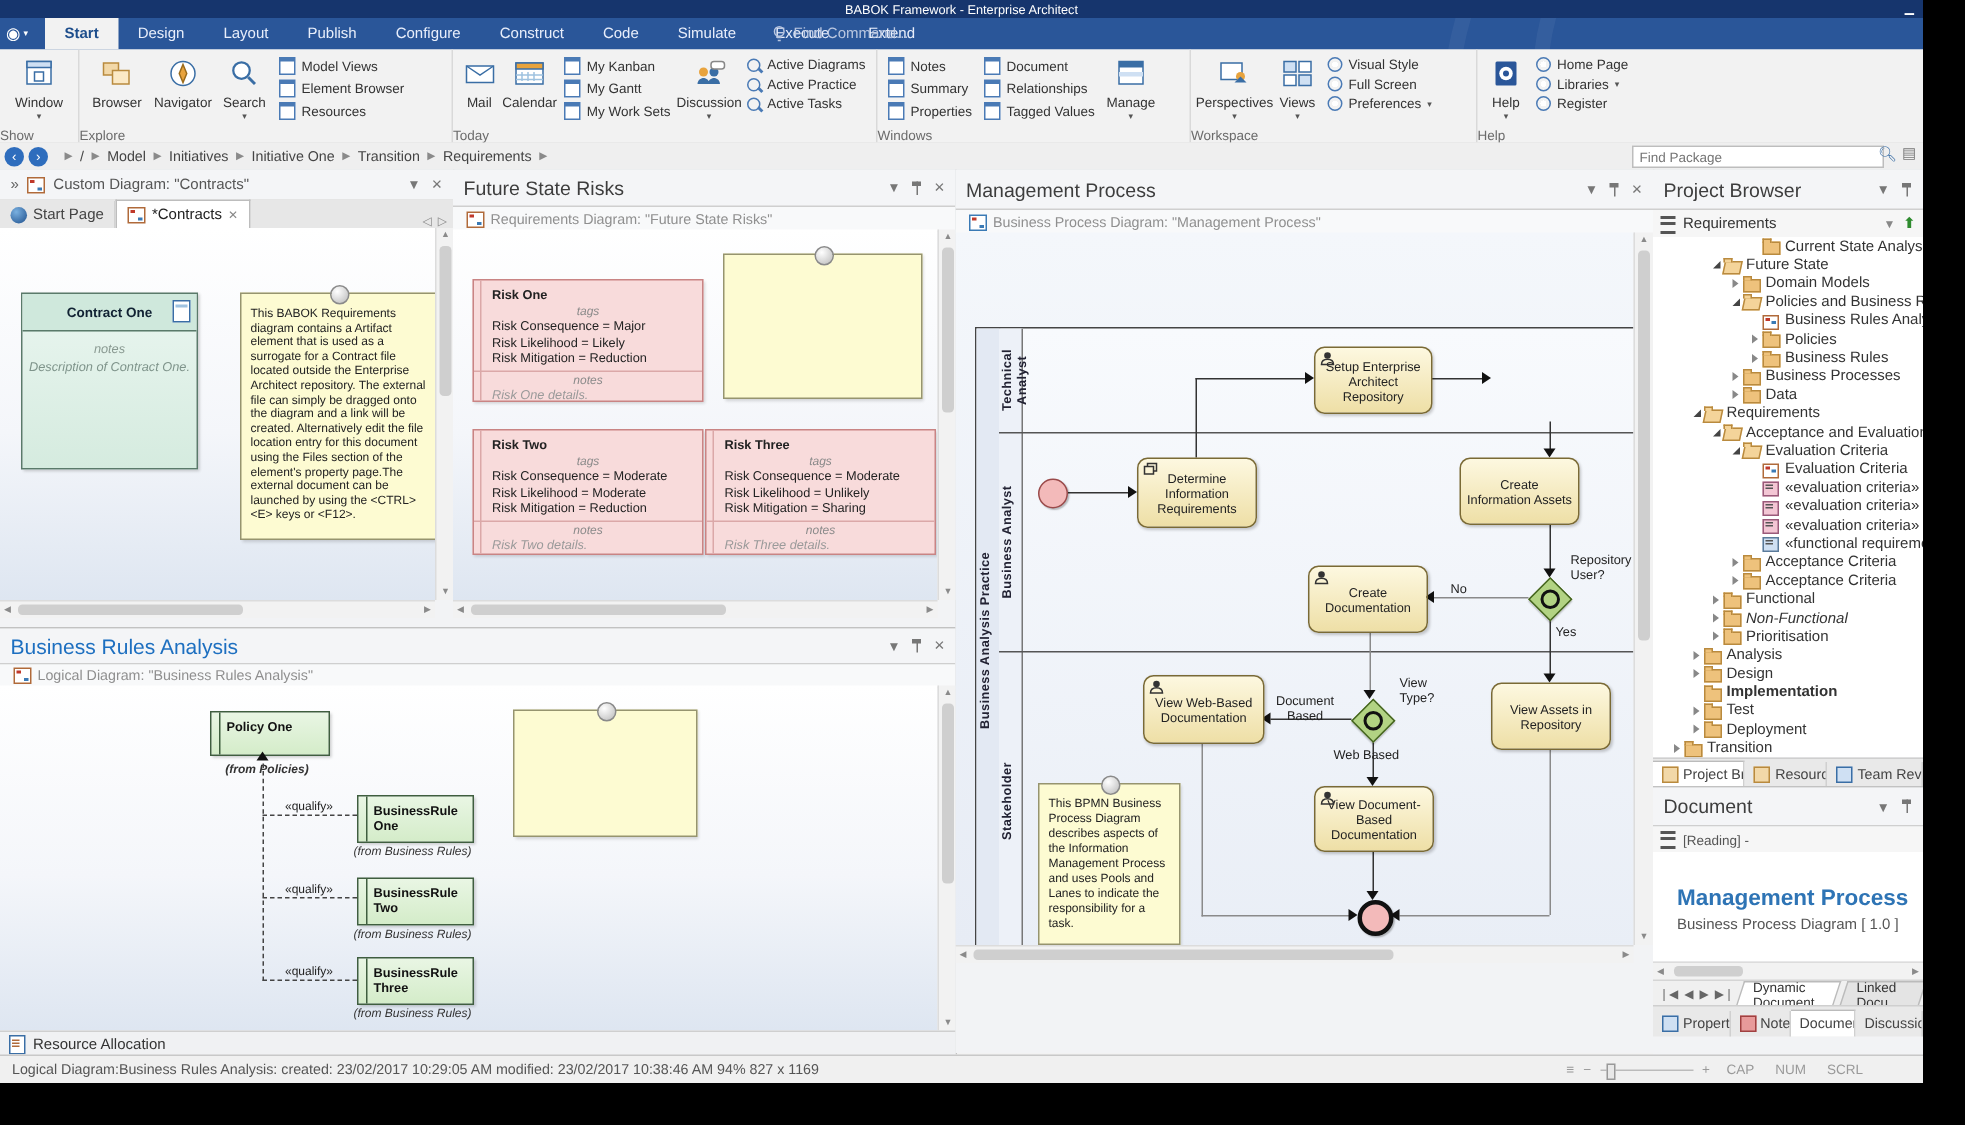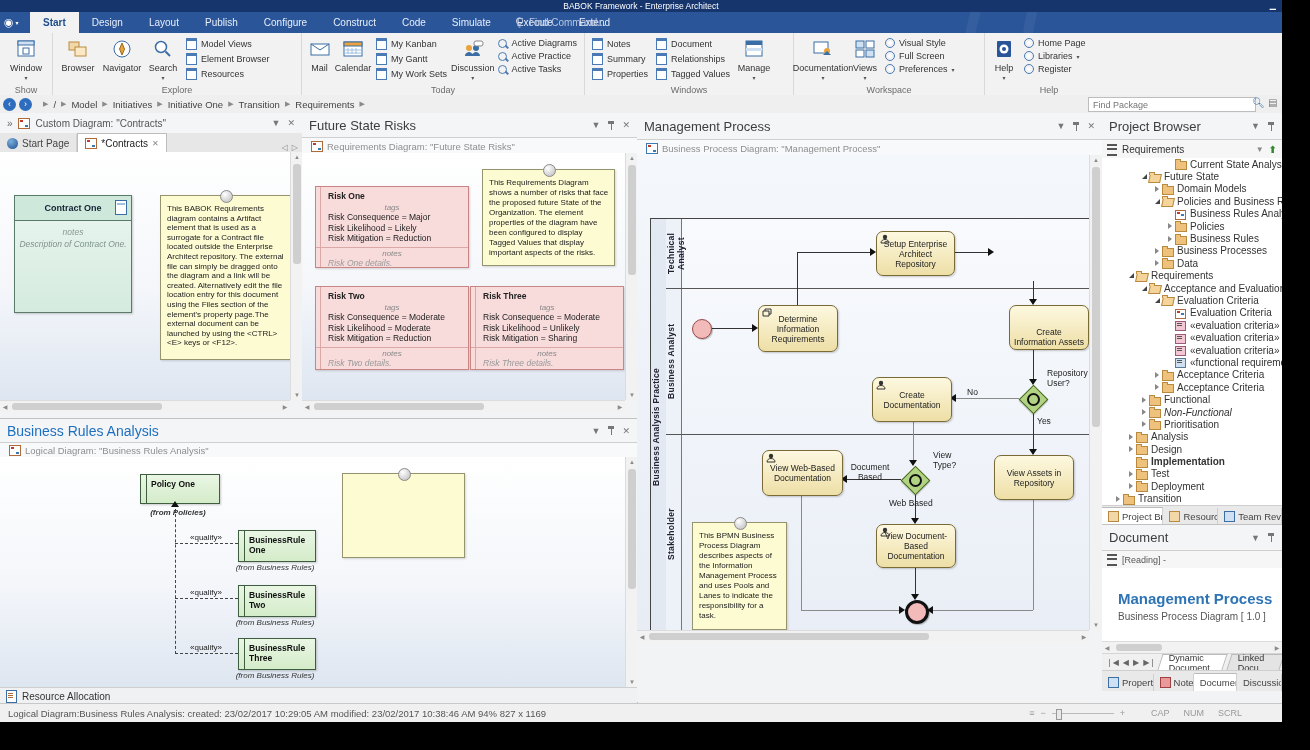--- a/index.html
+++ b/index.html
@@ -18,21 +18,21 @@
   .menu-tab{color:#e8eefb;font-size:10px;padding:0 13px;display:flex;align-items:center;cursor:default;}
   .menu-tab.active{background:#f2f2f2;color:#1e4e8c;font-weight:bold;}
   .appbtn{position:absolute;left:4px;top:1px;width:24px;height:19px;display:flex;align-items:center;color:#fff;font-size:11px;}
   .findcmd{position:absolute;left:515px;top:0;height:21px;display:flex;align-items:center;color:#b9c6e0;font-size:10px;gap:5px;}
   .winctrl{position:absolute;right:6px;top:1px;color:#fff;font-size:8px;}
 
   
   .ribbon{left:0;top:33px;width:1282px;height:62px;background:#f2f2f2;border-bottom:1px solid #d4d4d4;display:flex;}
   .rgroup{position:relative;height:62px;border-right:1px solid #d9d9d9;flex:0 0 auto;}
   .rbody{position:absolute;left:0;top:2px;right:0;bottom:13px;display:flex;align-items:flex-start;padding:0 3px;}
-  .rlabel{position:absolute;left:0;bottom:0;width:100%;text-align:center;font-size:9px;color:#6b6b6b;margin-top:32px;}
+  .rlabel{position:absolute;left:0;bottom:0;width:100%;font-size:9px;color:#6b6b6b;margin-top:32px;}
   .rbtn{display:flex;flex-direction:column;align-items:center;width:44px;padding-top:2px;font-size:9px;color:#333;text-align:center;line-height:10px;}
   .rbtn .ricon{height:24px;display:flex;align-items:center;justify-content:center;margin-bottom:2px;}
   .rcaret{font-size:6px;color:#555;}
   .rstack{display:flex;flex-direction:column;justify-content:flex-start;gap:3px;padding:3px 4px 0 4px;}
   .rsmall{display:flex;align-items:center;gap:4px;font-size:9px;color:#333;white-space:nowrap;}
   .wicon{width:9px;height:8px;border:1px solid #4a7ab5;border-top:3px solid #4a7ab5;background:#fff;flex:0 0 auto;}
   .micon{width:7px;height:7px;border:1.5px solid #4a7ab5;border-radius:50%;position:relative;flex:0 0 auto;}
   .micon::after{content:"";position:absolute;left:6px;top:6px;width:4px;height:1.5px;background:#4a7ab5;transform:rotate(45deg);}
   .gicon{width:8px;height:8px;border:1.5px solid #4a7ab5;border-radius:50%;position:relative;flex:0 0 auto;background:
     radial-gradient(circle at 50% 50%, #fff 0 2px, transparent 2px);}
@@ -411,21 +411,21 @@
     <div class="rgroup" style="width:190px">
       <div class="rbody">
         <div class="rbtn" style="width:52px">
           <span class="ricon">
                 <svg width="22" height="20" viewBox="0 0 22 20">
                   <rect x="2" y="3" width="14" height="11" fill="#fff" stroke="#3a6ea5"></rect>
                   <circle cx="15" cy="12" r="3" fill="#e8a33d"></circle>
                   <path d="M11 16l4-4 4 4z" fill="#3a6ea5"></path>
                 </svg>
               </span>
-          <span>Documentation</span>
+          <span>Perspectives</span>
               <span class="rcaret">▾</span>
         </div>
         <div class="rbtn" style="width:32px">
           <span class="ricon">
                 <svg width="22" height="20" viewBox="0 0 22 20">
                   <rect x="2" y="2" width="8" height="7" fill="#cfe0f3" stroke="#3a6ea5"></rect>
                   <rect x="12" y="2" width="8" height="7" fill="#fff" stroke="#3a6ea5"></rect>
                   <rect x="2" y="11" width="8" height="7" fill="#fff" stroke="#3a6ea5"></rect>
                   <rect x="12" y="11" width="8" height="7" fill="#cfe0f3" stroke="#3a6ea5"></rect>
                 </svg>
@@ -588,21 +588,20 @@
         <div class="rname">Risk One</div>
         <div class="sect">tags</div>
         <div class="rline">Risk Consequence = Major</div>
         <div class="rline">Risk Likelihood = Likely</div>
         <div class="rline">Risk Mitigation = Reduction</div>
         <div class="sect rsep">notes</div>
         <div class="rdet">Risk One details.</div>
       </div>
       <div class="note" style="left:180px;top:16px;width:120px;height:84px;font-size:8px;line-height:10px;">
         <div class="notepin"></div>
-        <span>This Requirements Diagram shows a number of risks that face the proposed future State of the Organization. The element properties of the diagram have been configured to display Tagged Values that display important aspects of the risks.</span>
       </div>
       <div class="risk" style="left:13px;top:133px;width:152px;height:82px;">
         <div class="rname">Risk Two</div>
         <div class="sect">tags</div>
         <div class="rline">Risk Consequence = Moderate</div>
         <div class="rline">Risk Likelihood = Moderate</div>
         <div class="rline">Risk Mitigation = Reduction</div>
         <div class="sect rsep">notes</div>
         <div class="rdet">Risk Two details.</div>
       </div>
@@ -740,21 +739,21 @@
             </svg>
         <span>Setup Enterprise Architect Repository</span>
       </div>
       <div class="task" style="left:121px;top:150px;width:70px;height:41px;">
         <svg class="person" viewBox="0 0 10 10">
               <path d="M1 3h6v5H1z" fill="none" stroke="#333"></path>
               <path d="M3 3V1h6v5H7" fill="none" stroke="#333"></path>
             </svg>
         <span>Determine Information Requirements</span>
       </div>
-      <div class="task" style="left:372px;top:150px;width:70px;height:39px;align-items:flex-end;">
+      <div class="task" style="left:336px;top:150px;width:70px;height:39px;">
         <span>Create Information Assets</span>
       </div>
       <div class="task" style="left:235px;top:222px;width:70px;height:39px;">
         <svg class="person" viewBox="0 0 10 10">
               <circle cx="5" cy="3" r="2.2" fill="#333"></circle>
               <path d="M1 9c0-2.5 2-3.5 4-3.5S9 6.5 9 9z" fill="none" stroke="#333"></path>
             </svg>
         <span>Create Documentation</span>
       </div>
       <div class="task" style="left:125px;top:295px;width:71px;height:40px;">
@@ -1115,20 +1114,20 @@
 
   <div class="p status">
     <span>Logical Diagram:Business Rules Analysis:   created: 23/02/2017 10:29:05 AM  modified: 23/02/2017 10:38:46 AM   94%   827 x 1169</span>
     <div class="zoomctl">
       <span style="color:#999">≡</span>
       <span>−</span>
       <div class="ztrack">
             <div class="zhandle"></div>
           </div>
       <span>+</span>
-      <span style="margin-left:20px">CAP</span>
+      <span style="margin-left:5px">CAP</span>
       <span style="margin-left:8px">NUM</span>
       <span style="margin-left:8px">SCRL</span>
     </div>
   </div>
 
 </div>
 </div>
 
 </body></html>

